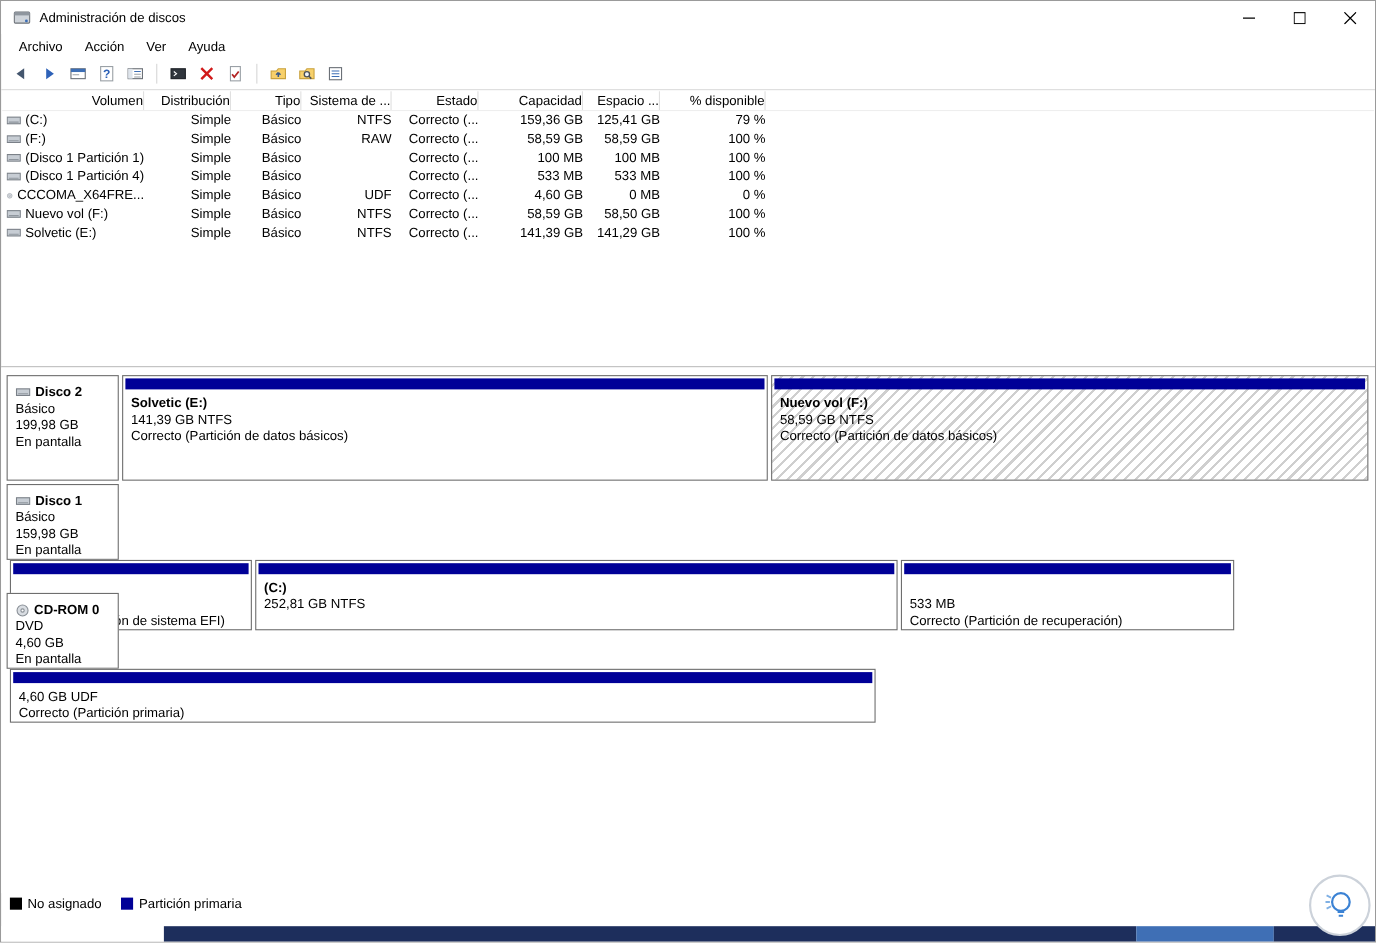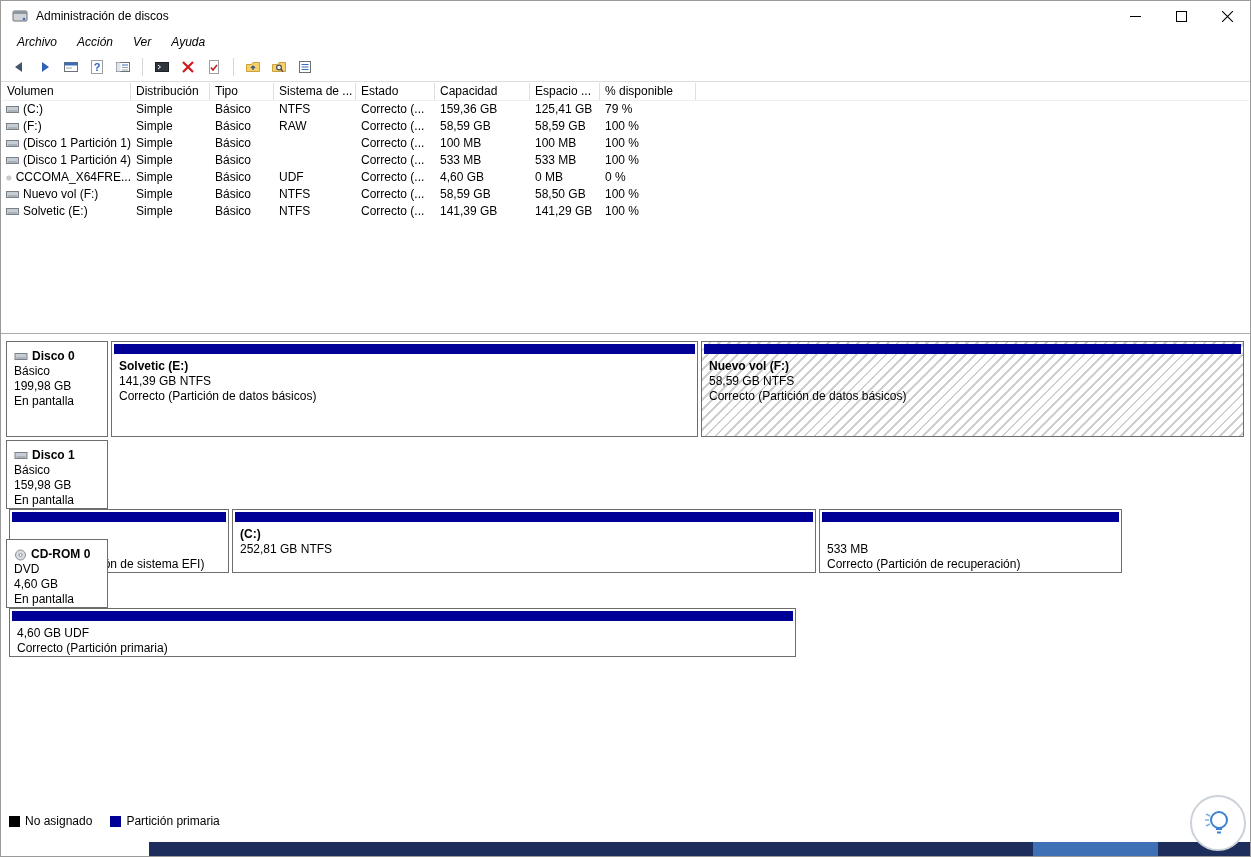--- a/index.html
+++ b/index.html
@@ -8,29 +8,29 @@
   .window { position:relative; width:1251px; height:857px; background:#fff; border:1px solid #9a9a9a; overflow:hidden; }
 
   
   .titlebar { position:absolute; top:0; left:0; right:0; height:30px; display:flex; align-items:center; padding-left:11px; background:#fff; }
   .titlebar .app-title { margin-left:8px; font-size:12px; }
   .win-controls { margin-left:auto; display:flex; height:30px; }
   .win-btn { width:46px; height:30px; display:flex; align-items:center; justify-content:center; }
 
   
   .menubar { position:absolute; top:30px; left:0; right:0; height:22px; display:flex; align-items:center; padding-left:6px; }
-  .menu-item { padding:0 10px; height:20px; line-height:20px;font-style:italic; }
+  .menu-item { padding:0 10px; height:20px; line-height:20px; }
 
   
   .toolbar { position:absolute; top:52px; left:0; right:0; height:29px; display:flex; align-items:center; padding-left:8px; gap:6px; border-bottom:1px solid #dcdcdc; }
   .tbtn { width:20px; height:20px; display:flex; align-items:center; justify-content:center; }
   .tsep { width:1px; height:18px; background:#d6d6d6; margin:0 3px; }
 
   
-  .listpane { position:absolute; top:82px; left:1px; right:1px; height:249px; background:#fff; }
+  .listpane { position:absolute; top:82px; left:1px; right:1px; height:249px; background:#fff;text-align:right; }
   .thead { display:flex; height:18px; line-height:17px; border-bottom:1px solid #eeeeee; }
   .th { border-right:1px solid #e0e0e0; padding-left:5px; overflow:hidden; white-space:nowrap; }
   .trow { display:flex; height:17px; line-height:17px; }
   .cell { padding-left:5px; overflow:hidden; white-space:nowrap; }
   .c-vol{width:129px;} .c-dist{width:79px;} .c-tipo{width:64px;} .c-sis{width:82px;}
   .c-est{width:79px;} .c-cap{width:95px;} .c-esp{width:70px;} .c-disp{width:96px;}
   .cell.c-vol { display:flex; align-items:center; gap:4px; padding-left:4px; }
 
   .splitter { position:absolute; top:332px; left:0; right:0; height:1px; background:#ababab; }
 
@@ -315,21 +315,21 @@
 
   <div class="graphpane">
 
     <div class="disk-row r1">
       <div class="disk-info">
         <div class="disk-title">
             <svg width="14" height="11" viewBox="0 0 13 11">
               <rect x="0.5" y="2.5" width="12" height="6" fill="#c7cdd4" stroke="#7a8088"></rect>
               <line x1="2" y1="7" x2="11" y2="7" stroke="#8f969e"></line>
             </svg>
-            <span>Disco 0</span>
+            <span>Disco 2</span>
           </div>
         <div>Básico</div>
         <div>199,98 GB</div>
         <div>En pantalla</div>
       </div>
       <div class="partitions">
         <div class="part" style="width:587px">
           <div class="part-strip"></div>
           <div class="part-body">
             <div class="p-name">Solvetic (E:)</div>

